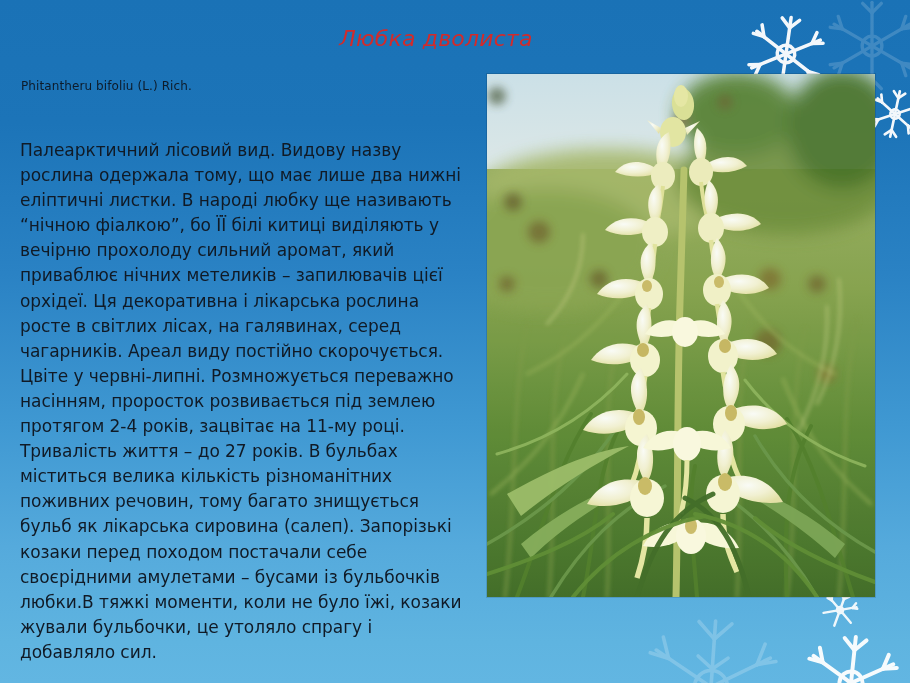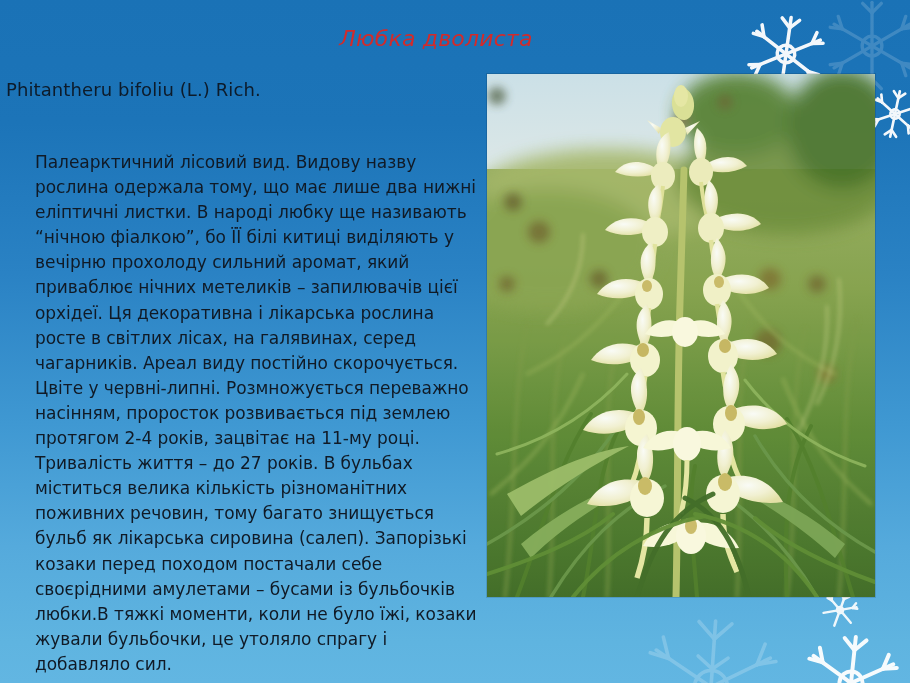--- a/index.html
+++ b/index.html
@@ -48,40 +48,39 @@
     font-style: italic;
     font-weight: 400;
     color: #d22b2b;
     letter-spacing: 0.2px;
     white-space: nowrap;
   }
 
   
   .binomial {
     position: absolute;
-    left: 6px;
+    left: 21px;
     top: 79px;
-    font-size: 18px;
+    font-size: 12px;
     color: #0d1b2a;
     letter-spacing: 0.1px;
   }
 
   
   .body-text {
     position: absolute;
-    left: 35px;
+    left: 20px;
     top: 138px;
     width: 452px;
     font-size: 17px;
     line-height: 25.1px;
     color: #101a26;
     text-align: left;
     white-space: pre-wrap;
     letter-spacing: -0.05px;
-    margin-top: 12px;
   }
 
   
   .photo {
     position: absolute;
     left: 487px;
     top: 74px;
     width: 388px;
     height: 523px;
     overflow: hidden;

